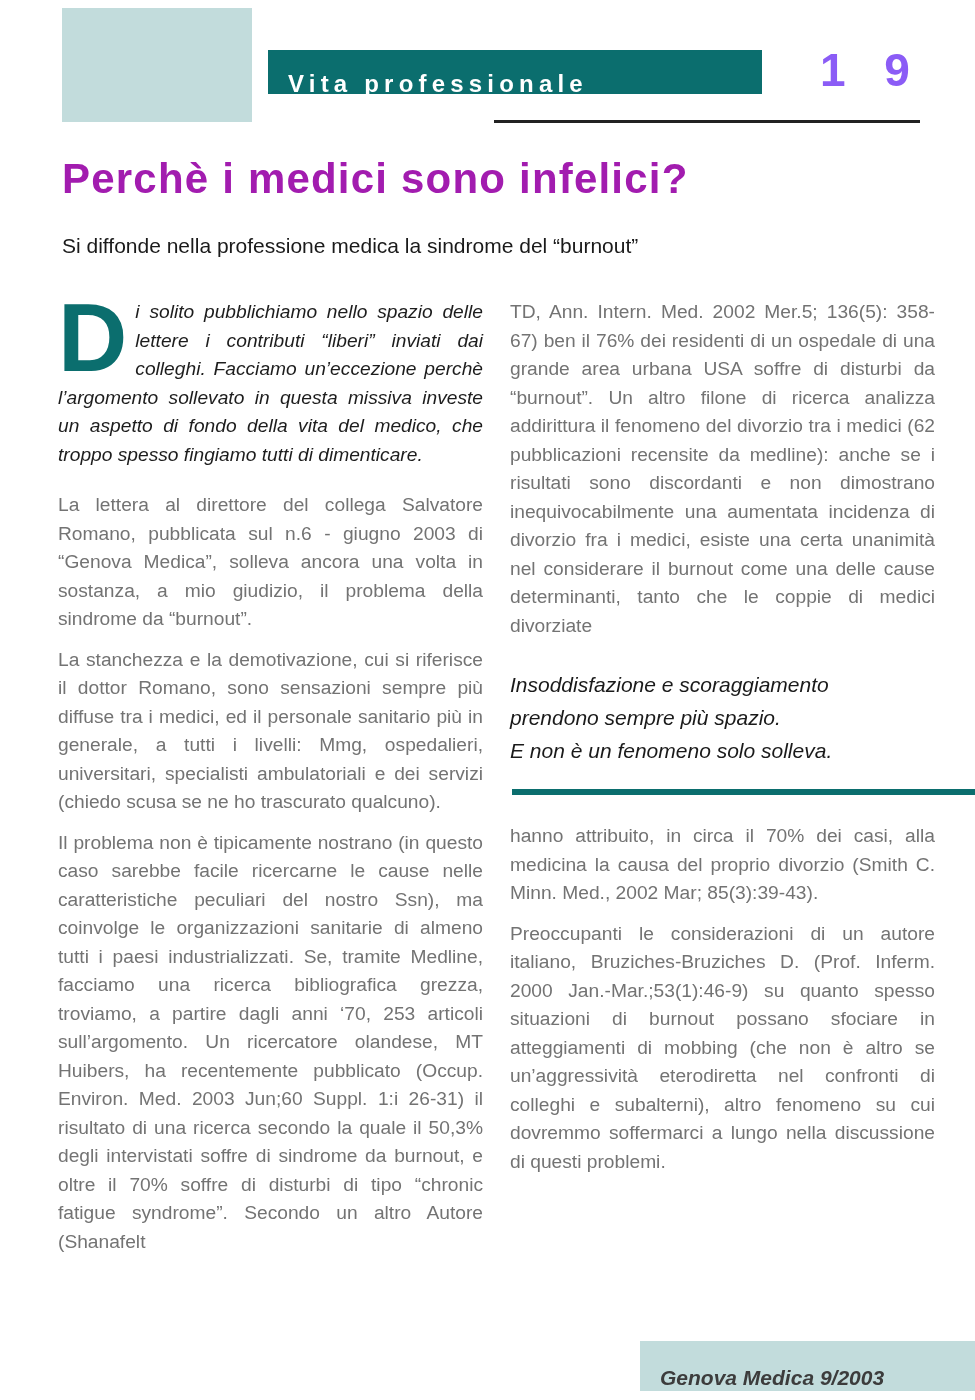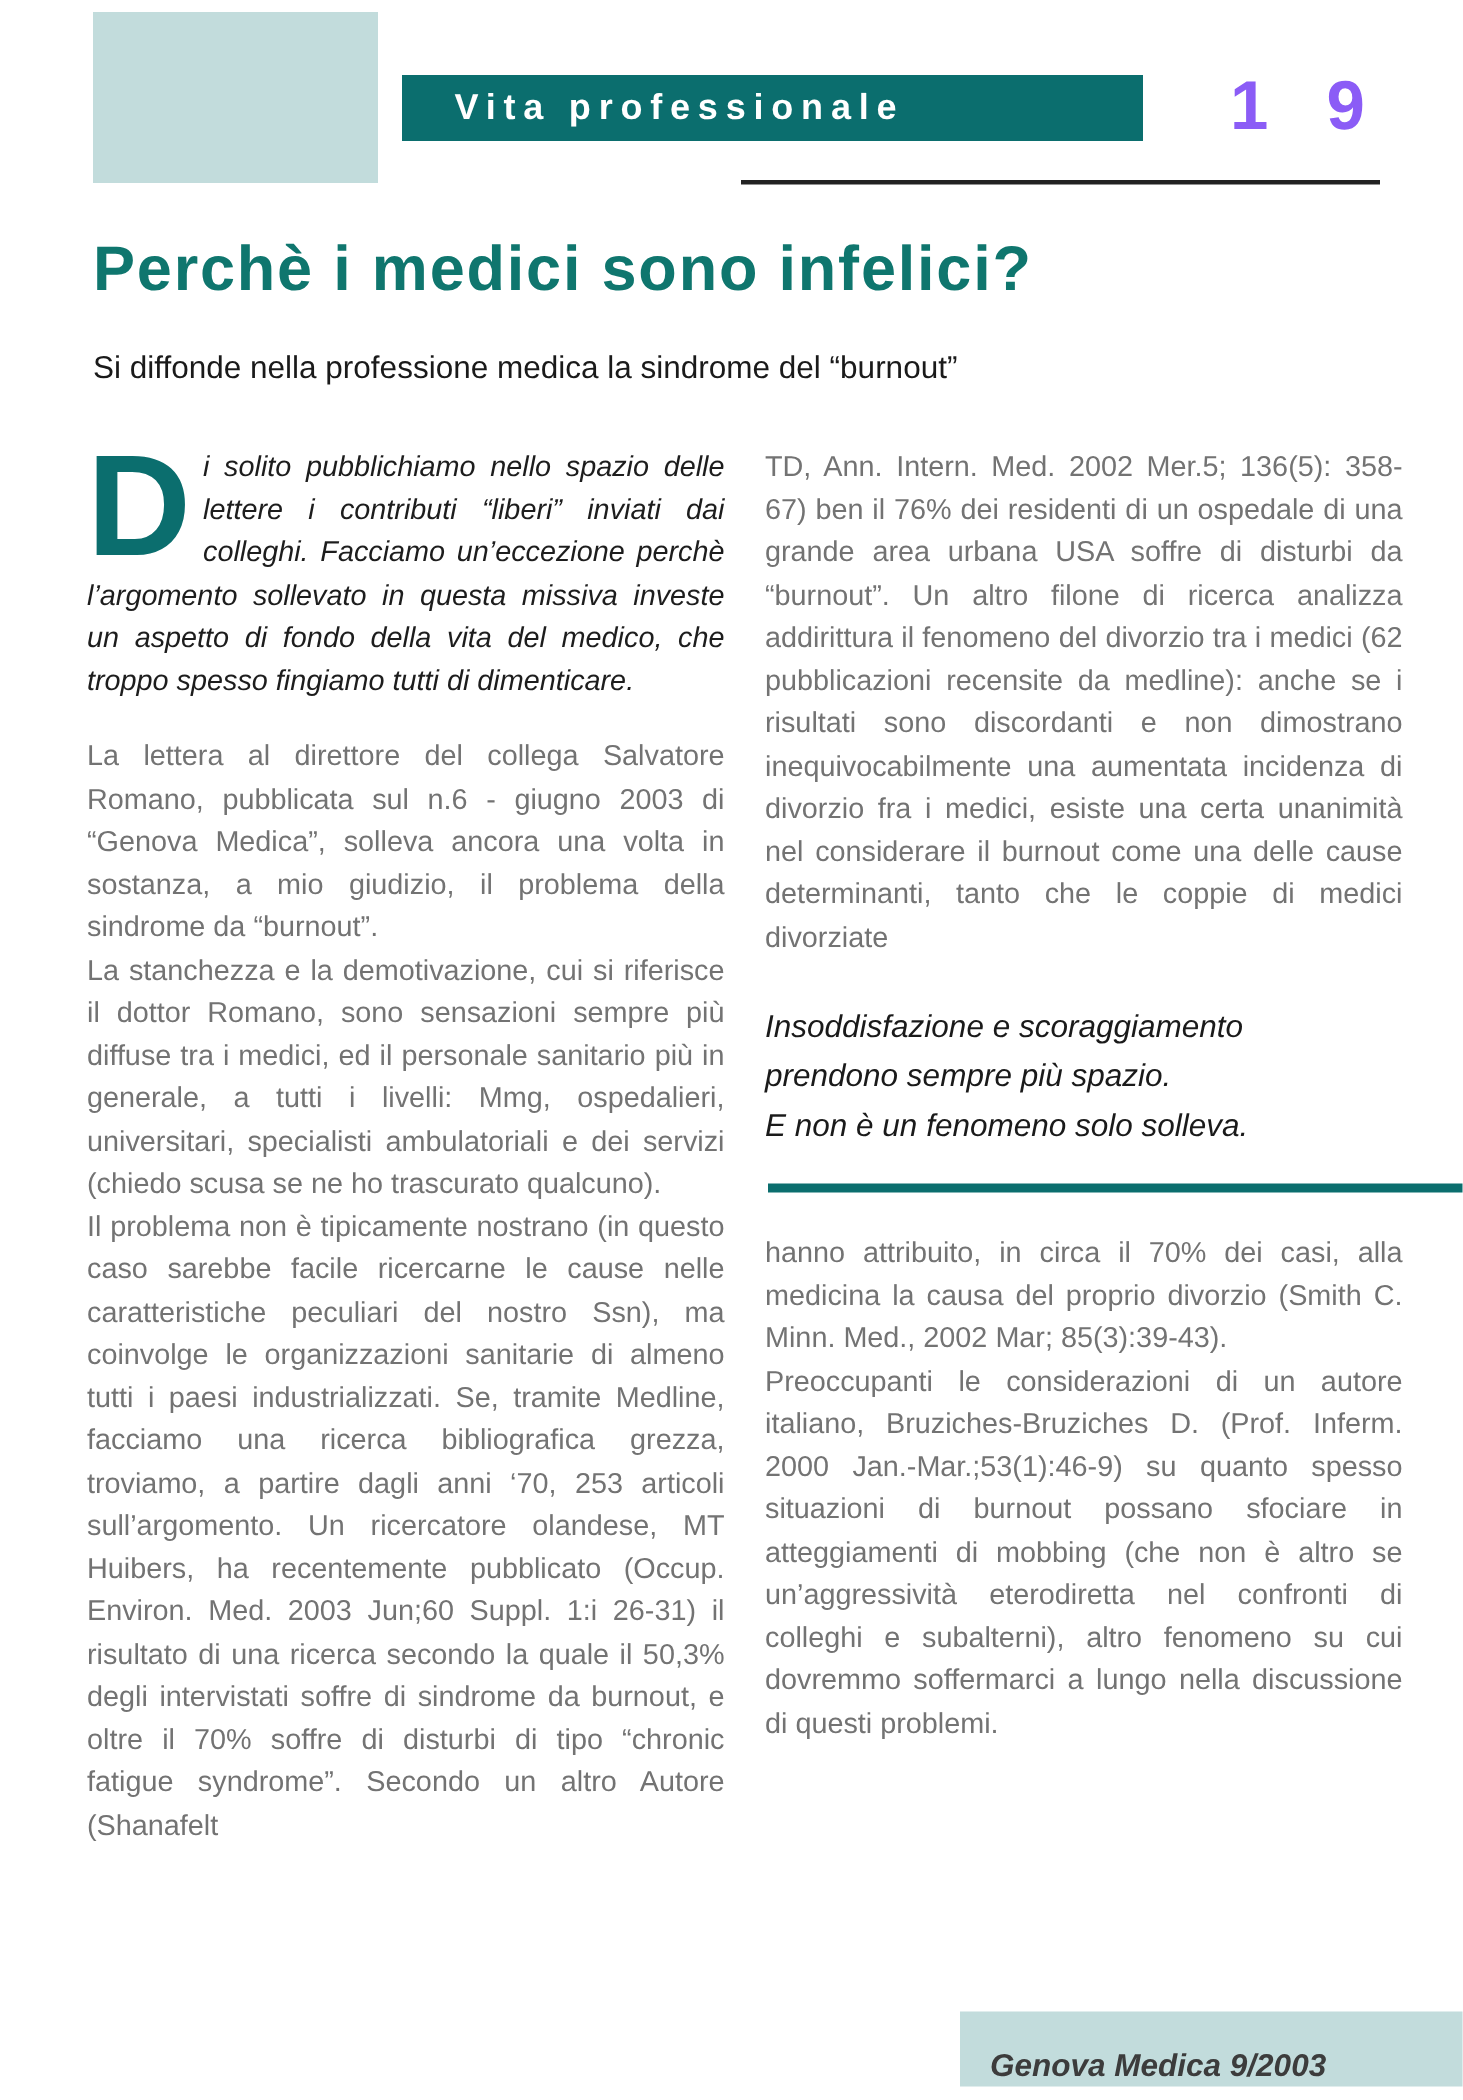--- a/index.html
+++ b/index.html
@@ -35,28 +35,27 @@
     position: absolute;
     left: 268px;
     top: 50px;
     width: 494px;
     height: 44px;
     background: #0b6e6e;
   }
   .header-section-title {
     position: absolute;
     left: 288px;
-    top: 58px;
+    top: 70px;
     font-size: 24px;
     font-weight: bold;
     letter-spacing: 5.2px;
     color: #ffffff;
     line-height: 28px;
     white-space: nowrap;
-    margin-left: 15px;
   }
   .page-number {
     position: absolute;
     left: 820px;
     top: 44px;
     font-size: 46px;
     font-weight: bold;
     letter-spacing: 13px;
     color: #8b5cf6;
     line-height: 52px;
@@ -73,21 +72,21 @@
 
   
   .article-title {
     position: absolute;
     left: 62px;
     top: 155px;
     width: 890px;
     font-size: 42px;
     font-weight: bold;
     letter-spacing: 1.2px;
-    color: #0f766e;
+    color: #a21caf;
     line-height: 48px;
     white-space: nowrap;
   }
   .article-subtitle {
     position: absolute;
     left: 62px;
     top: 233px;
     width: 890px;
     font-size: 21px;
     color: #1a1a1a;
@@ -105,21 +104,21 @@
   .col-right { left: 510px; }
 
   .body-par {
     font-size: 19.2px;
     line-height: 28.5px;
     text-align: justify;
     margin: 0;
     color: #737373;
     hyphens: none;
   }
-  .body-par + .body-par { margin-top: 0px; }
+  .body-par + .body-par { margin-top: 12px; }
 
   .lead-par {
     font-style: italic;
     font-size: 19.2px;
     line-height: 28.5px;
     text-align: justify;
     margin: 0 0 22px 0;
     color: #1d1d1d;
   }
   .lead-par .dropcap {

